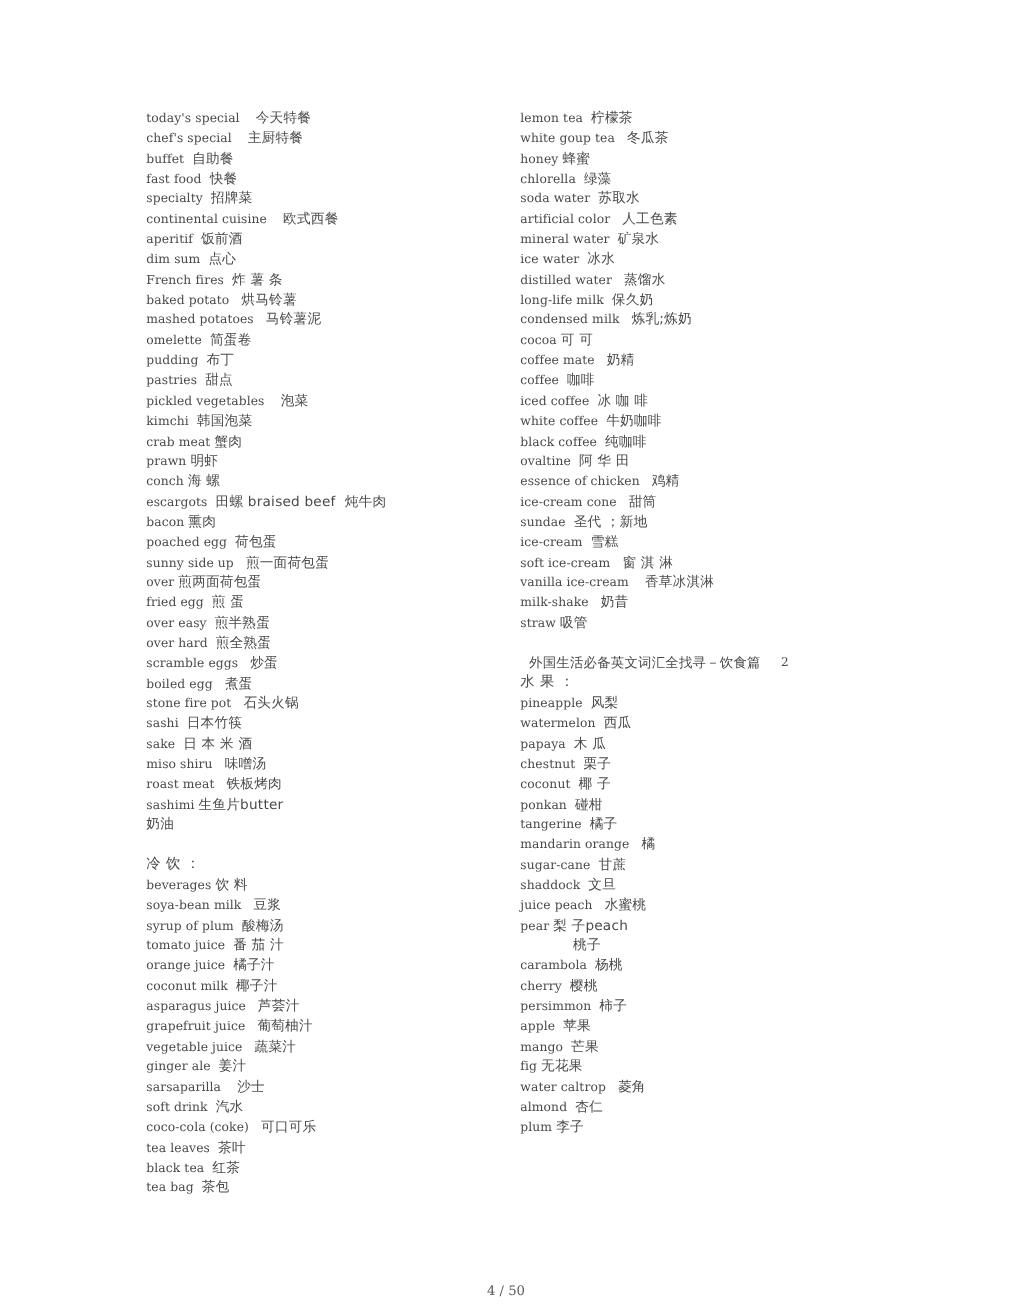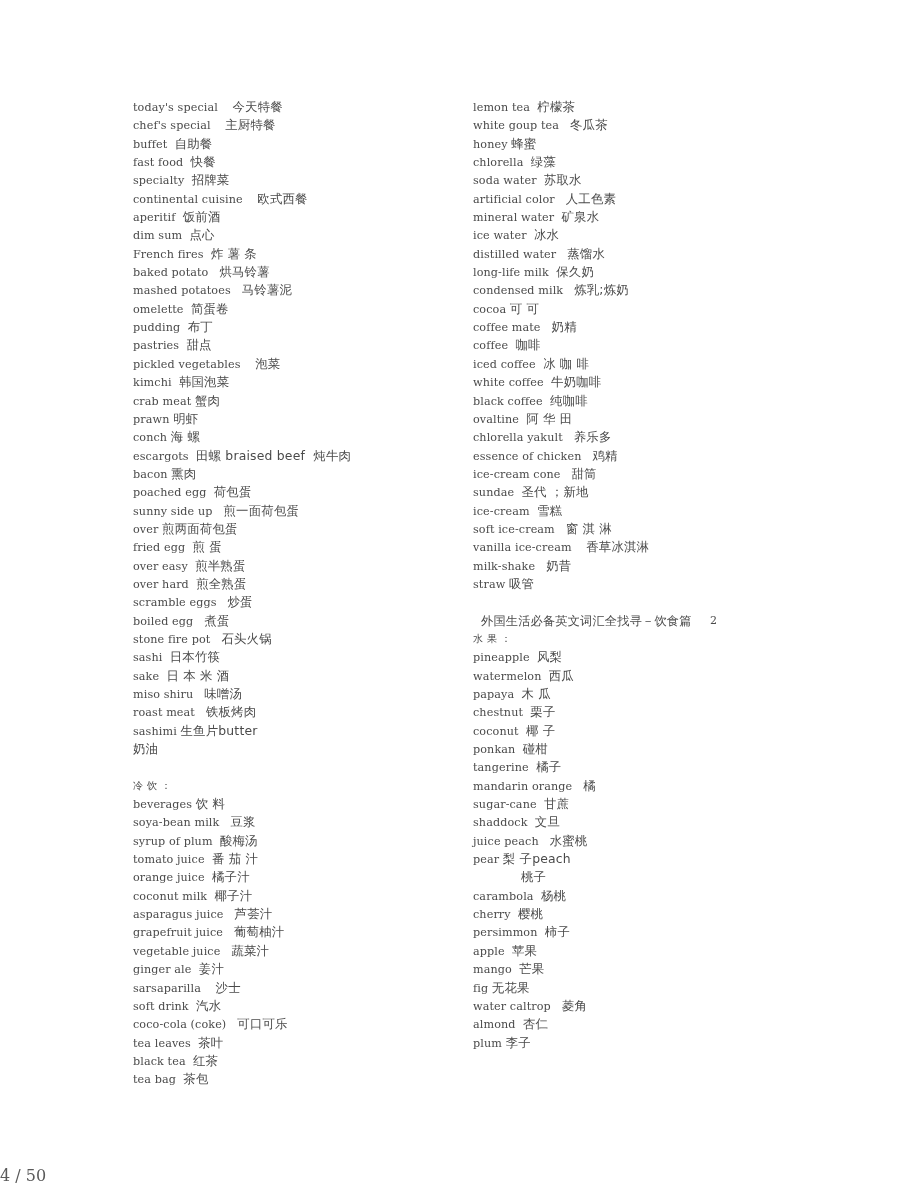--- a/index.html
+++ b/index.html
@@ -40,21 +40,21 @@
     font-size: 12.4px;
     letter-spacing: 0.2px;
   }
   .line.blank { white-space: pre; }
 
   .section-heading {
     height: 18.35px;
     line-height: 18.35px;
     white-space: pre;
     font-family: "DejaVu Sans", sans-serif;
-    font-size: 10px;
+    font-size: 13px;
     letter-spacing: 0.4px;
   }
   .doc-header {
     height: 18.35px;
     line-height: 18.35px;
     white-space: pre;
     font-family: "DejaVu Sans", sans-serif;
     font-size: 12.2px;
     position: relative;
     padding-left: 8px;
@@ -69,23 +69,23 @@
     letter-spacing: 0;
   }
   .indent-wrap {
     padding-left: 48px;
   }
   .footer {
     position: absolute;
     left: 0;
     right: 0;
     top: 1166px;
-    text-align: left;
-    font-family: "DejaVu Serif", serif;
-    font-size: 16px;
+    text-align: center;
+    font-family: "DejaVu Serif", serif;
+    font-size: 12px;
     color: #5a5a5a;
     white-space: pre;
   }
 </style>
 </head>
 <body>
 
 <div class="page">
 
   <div class="column" id="col-left">
@@ -157,21 +157,20 @@
       <div class="line"><span class="en">distilled water</span><span>   </span><span class="zh">蒸馏水</span></div>
       <div class="line"><span class="en">long-life milk</span><span>  </span><span class="zh">保久奶</span></div>
       <div class="line"><span class="en">condensed milk</span><span>   </span><span class="zh">炼乳;炼奶</span></div>
       <div class="line"><span class="en">cocoa</span><span> </span><span class="zh">可 可</span></div>
       <div class="line"><span class="en">coffee mate</span><span>   </span><span class="zh">奶精</span></div>
       <div class="line"><span class="en">coffee</span><span>  </span><span class="zh">咖啡</span></div>
       <div class="line"><span class="en">iced coffee</span><span>  </span><span class="zh">冰 咖 啡</span></div>
       <div class="line"><span class="en">white coffee</span><span>  </span><span class="zh">牛奶咖啡</span></div>
       <div class="line"><span class="en">black coffee</span><span>  </span><span class="zh">纯咖啡</span></div>
       <div class="line"><span class="en">ovaltine</span><span>  </span><span class="zh">阿 华 田</span></div>
-      <div class="line"><span class="en">chlorella yakult</span><span>   </span><span class="zh">养乐多</span></div>
       <div class="line"><span class="en">essence of chicken</span><span>   </span><span class="zh">鸡精</span></div>
       <div class="line"><span class="en">ice-cream cone</span><span>   </span><span class="zh">甜筒</span></div>
       <div class="line"><span class="en">sundae</span><span>  </span><span class="zh">圣代 ；新地</span></div>
       <div class="line"><span class="en">ice-cream</span><span>  </span><span class="zh">雪糕</span></div>
       <div class="line"><span class="en">soft ice-cream</span><span>   </span><span class="zh">窗 淇 淋</span></div>
       <div class="line"><span class="en">vanilla ice-cream</span><span>    </span><span class="zh">香草冰淇淋</span></div>
       <div class="line"><span class="en">milk-shake</span><span>   </span><span class="zh">奶昔</span></div>
       <div class="line"><span class="en">straw</span><span> </span><span class="zh">吸管</span></div>
       <div class="line blank"> </div>
       <div class="doc-header"><span>外国生活必备英文词汇全找寻－饮食篇</span><span class="pageno">2</span></div>

